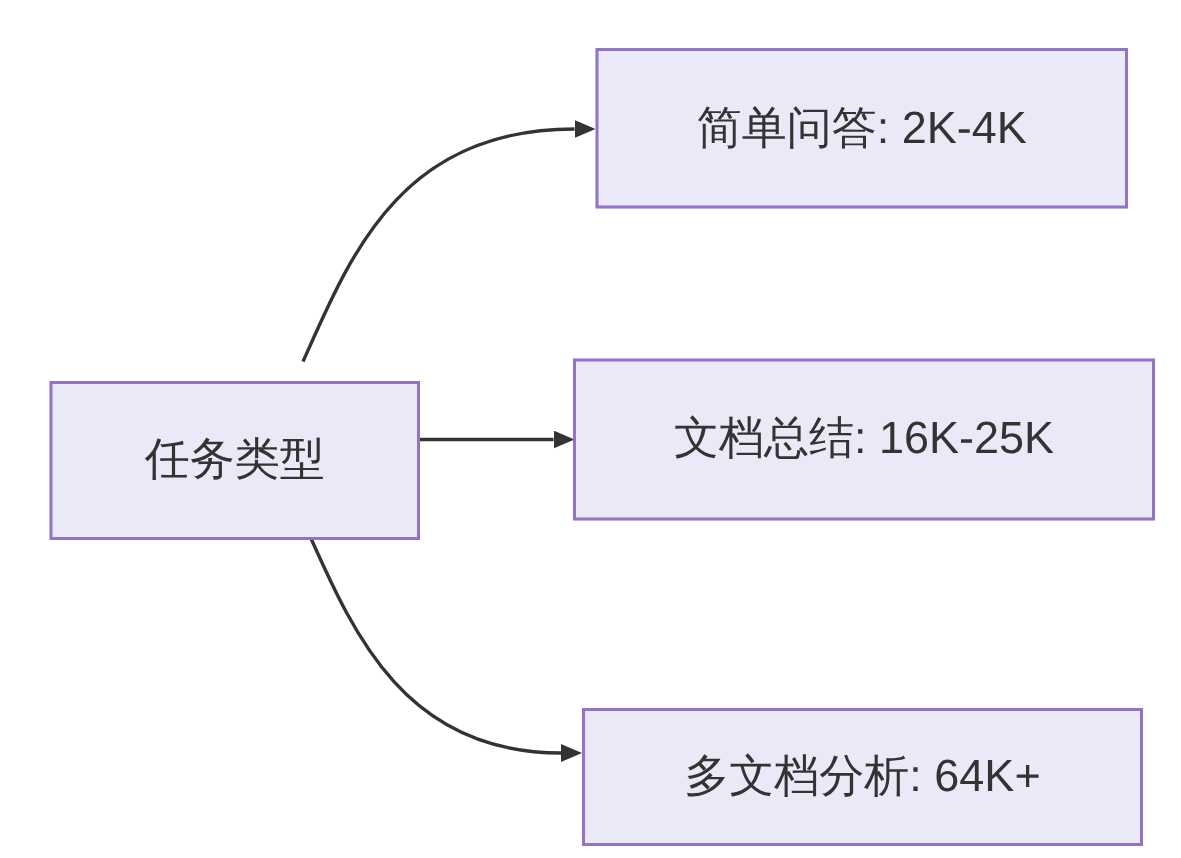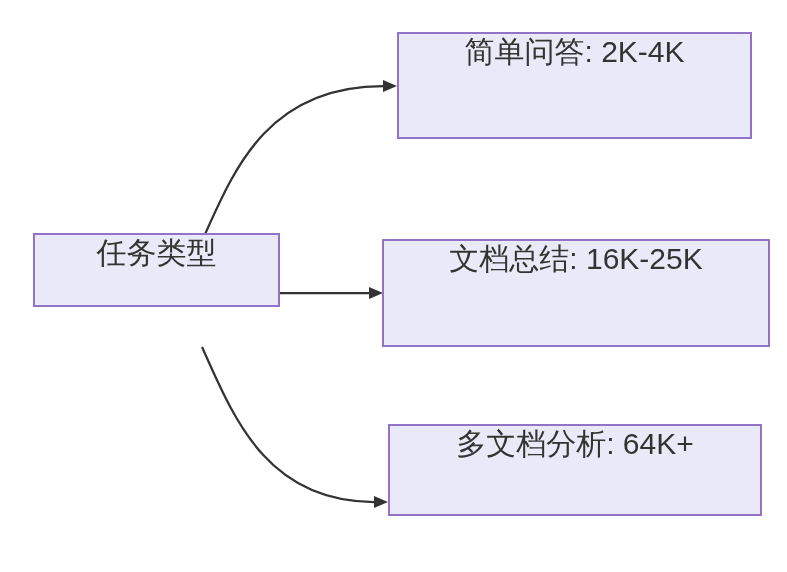--- a/index.html
+++ b/index.html
@@ -29,21 +29,21 @@
   .arrowhead {
     fill: var(--edge-color, #333333);
     stroke: none;
   }
   .node {
     position: absolute;
     box-sizing: border-box;
     background: var(--node-fill, #EAE9F7);
     border: 2.5px solid var(--node-border, #9273C7);
     display: flex;
-    align-items: flex-start;
+    align-items: center;
     justify-content: center;
   }
   .node .label {
     color: var(--text-color, #333333);
     font-size: 30px;
     line-height: 1.2;
     white-space: nowrap;
   }
 </style>
 </head>
@@ -55,29 +55,29 @@
     <defs>
       <marker id="arrow" markerUnits="userSpaceOnUse" markerWidth="14" markerHeight="12" refX="0" refY="6" orient="auto">
         <path class="arrowhead" d="M0,0 L14,6 L0,12 Z"></path>
       </marker>
     </defs>
     <path class="edge" d="M202,241 C233,172 266,86 383,86" marker-end="url(#arrow)"></path>
     <path class="edge" d="M280,293 L369,293" marker-end="url(#arrow)"></path>
     <path class="edge" d="M202,347 C233,416 266,502 374,502" marker-end="url(#arrow)"></path>
   </svg>
 
-  <div class="node" style="left:33px; top:233px; width:247px; height:74px;">
+  <div class="node" style="left:33px; top:254px; width:247px; height:106px;">
     <span class="label">任务类型</span>
   </div>
 
   <div class="node" style="left:397px; top:32px; width:355px; height:107px;">
     <span class="label">简单问答: 2K-4K</span>
   </div>
 
   <div class="node" style="left:382px; top:239px; width:388px; height:108px;">
     <span class="label">文档总结: 16K-25K</span>
   </div>
 
-  <div class="node" style="left:388px; top:424px; width:374px; height:92px;">
+  <div class="node" style="left:388px; top:472px; width:374px; height:92px;">
     <span class="label">多文档分析: 64K+</span>
   </div>
 
 </div>
 
 </body></html>

